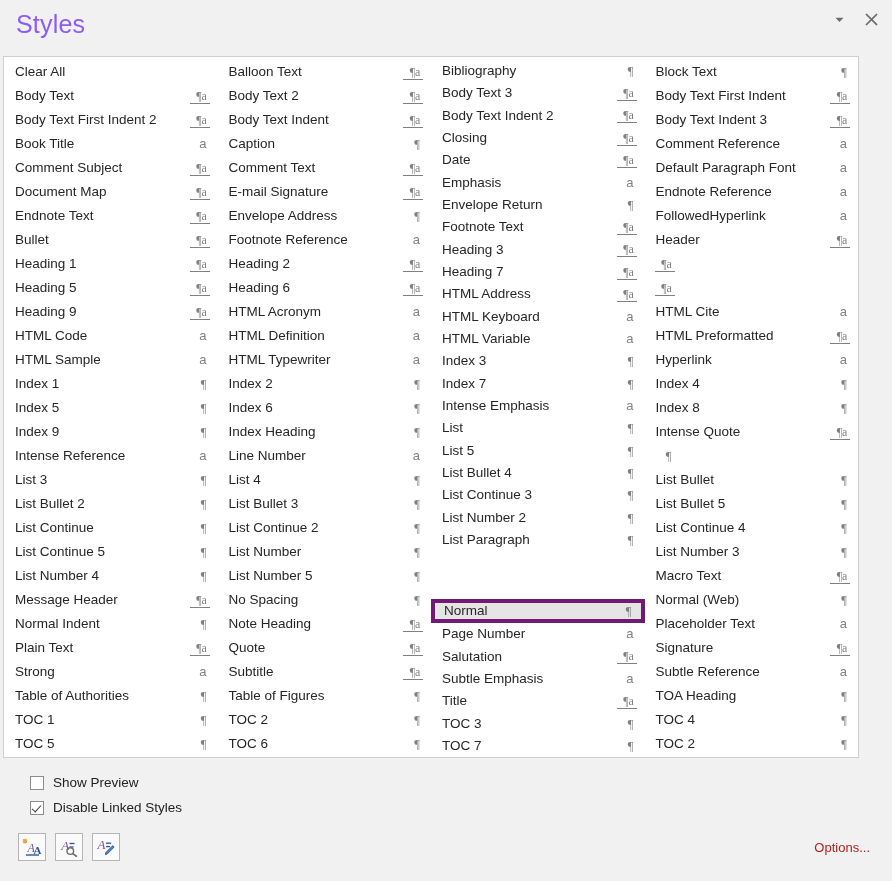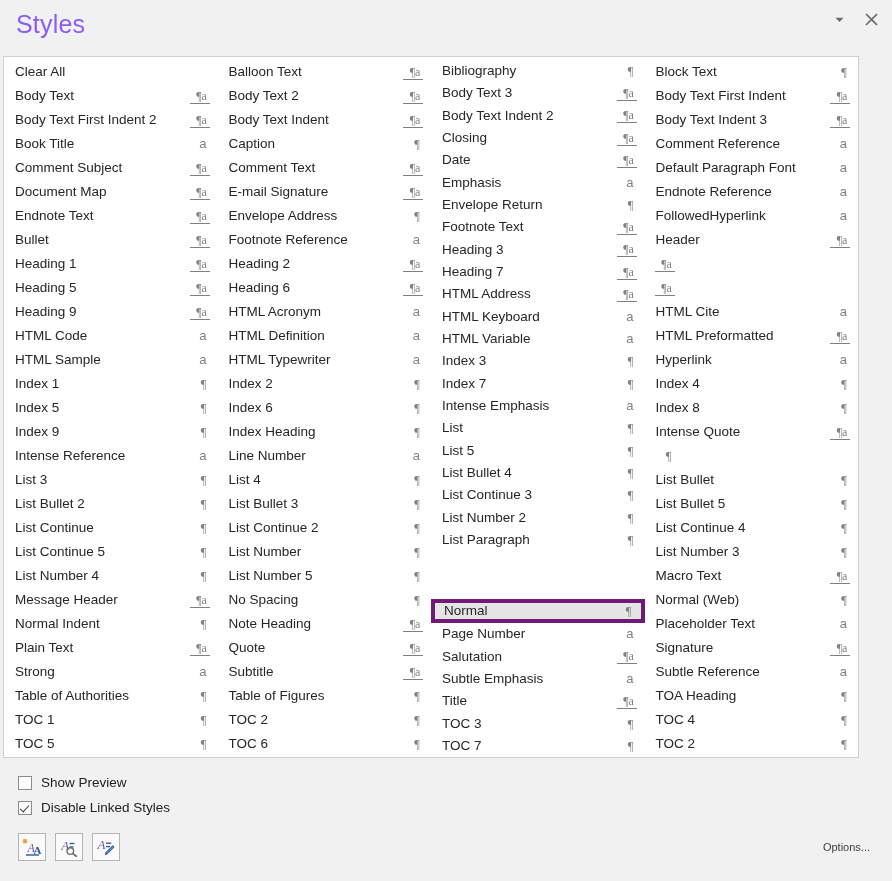--- a/index.html
+++ b/index.html
@@ -115,20 +115,21 @@
     left: 0;
     top: 770px;
     width: 892px;
     padding: 0 18px;
   }
   .check-row {
     display: flex;
     align-items: center;
     height: 25px;
     cursor: pointer;
+    margin-left: 12px;
   }
   .cbox {
     width: 14px; height: 14px;
     border: 1px solid #8c8c8c;
     background: #fdfdfd;
     margin-right: 9px;
     flex: 0 0 auto;
     position: relative;
   }
   .cbox.checked::after {
@@ -159,22 +160,22 @@
     border: 1px solid #b4b4b4;
     background: #fafafa;
     display: flex; align-items: center; justify-content: center;
     cursor: pointer;
     padding: 0;
   }
   .tool-btn svg { display: block; }
 
   #options-link {
     margin-left: auto;
-    font-size: 11px;
-    color: #404040;
+    font-size: 13px;
+    color: #b91c1c;
     cursor: pointer;
     padding-right: 4px;
   }
 </style>
 </head>
 <body>
 
 <div id="titlebar">
   <div id="pane-title">Styles</div>
   <div id="titlebar-controls">

